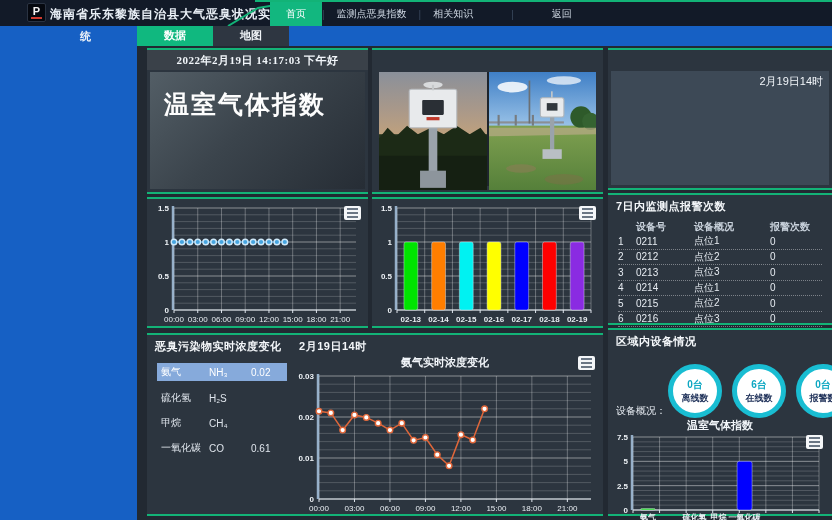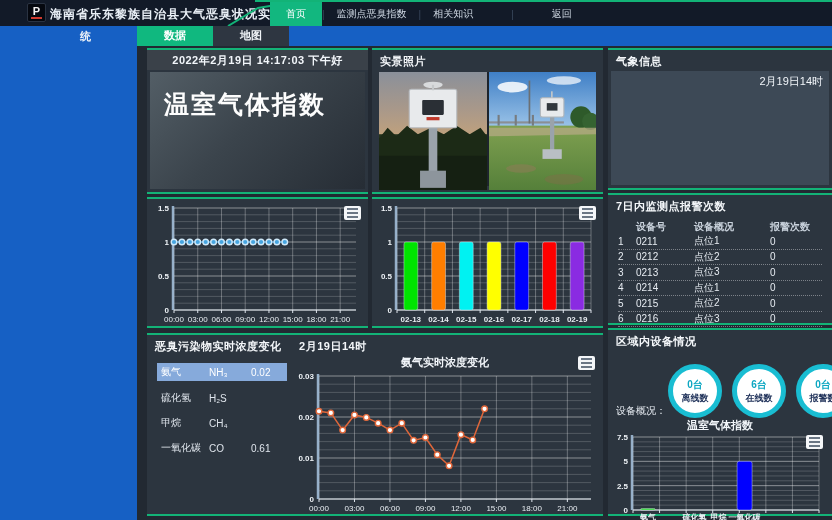--- a/index.html
+++ b/index.html
@@ -28,21 +28,21 @@
   .tab-data { left:137px; background:#10b87f; color:#fff; }
   .tab-map  { left:213px; background:#2e3641; color:#f0f4f8; }
 
   
   .main { position:absolute; left:137px; top:46px; width:695px; height:474px; background:#222932; }
 
   .panel { position:absolute; background:#2c353f; border-top:2px solid #13b377; border-bottom:2px solid #13b377; }
   .p-title { font-size:11px; font-weight:bold; color:#f3f6f9; padding:4px 8px 3px 8px; letter-spacing:.5px; }
 
   
-  .pA { left:147px; top:48px; width:221px; height:146px; }
+  .pA { left:147px; top:48px; width:221px; height:146px;font-family:Liberation Serif, serif; }
   .clockbar { height:20px; background:#3a4149; font-size:11px; font-weight:bold; color:#f2f6fa; text-align:center; line-height:20px; letter-spacing:.5px; }
   .gh-body { position:absolute; left:3px; right:3px; top:22px; bottom:3px; background:linear-gradient(135deg,#535e66 0%,#3b444c 45%,#262d35 100%); }
   .gh-title { font-size:25px; font-weight:bold; color:#fdfdfd; padding:16px 0 0 14px; letter-spacing:2px; }
 
   
   .pB { left:372px; top:48px; width:231px; height:146px; }
   .photos { position:absolute; left:7px; right:7px; top:22px; bottom:6px; display:flex; gap:2px; background:#1d242c; }
   .photos svg { display:block; }
 
   
@@ -124,21 +124,20 @@
 <div class="main"></div>
 
 <div class="panel pA">
   <div class="clockbar">2022年2月19日  14:17:03 下午好</div>
   <div class="gh-body">
     <div class="gh-title">温室气体指数</div>
   </div>
 </div>
 
 <div class="panel pB">
-  <div class="p-title">实景照片</div>
   <div class="photos">
     <svg width="108" height="118" viewBox="0 0 100 110" preserveAspectRatio="none">
       <defs>
         <linearGradient id="sky1" x1="0" y1="0" x2="0" y2="1">
           <stop offset="0" stop-color="#8a909a"></stop>
             <stop offset="0.55" stop-color="#a8988a"></stop>
             <stop offset="1" stop-color="#c2a27c"></stop>
         </linearGradient>
       </defs>
       <rect x="0" y="0" width="100" height="62" fill="url(#sky1)"></rect>
@@ -181,21 +180,20 @@
       <rect x="57" y="40" width="4" height="34" fill="#9aa3ab"></rect>
       <rect x="50" y="72" width="18" height="9" fill="#b9bfc4"></rect>
       <rect x="48" y="24" width="22" height="18" rx="2" fill="#e8eaec" stroke="#b0b5b9"></rect>
       <rect x="54" y="29" width="10" height="7" fill="#31373d"></rect>
       <rect x="58" y="18" width="1.5" height="6" fill="#c5c8ca"></rect>
     </svg>
   </div>
 </div>
 
 <div class="panel pC">
-  <div class="p-title">气象信息</div>
   <div class="weather-body">
     <div class="weather-date">2月19日14时</div>
   </div>
 </div>
 
 <div class="panel pD">
   <div class="chart"><svg width="217" height="127" viewBox="0 0 217 127">
         <line x1="27" x2="209" y1="111" y2="111" stroke="#ffffff" stroke-opacity="0.45" stroke-width="1"></line>
         <line x1="27" x2="209" y1="104.2" y2="104.2" stroke="#ffffff" stroke-opacity="0.18" stroke-width="1"></line>
         <line x1="27" x2="209" y1="97.4" y2="97.4" stroke="#ffffff" stroke-opacity="0.18" stroke-width="1"></line>

